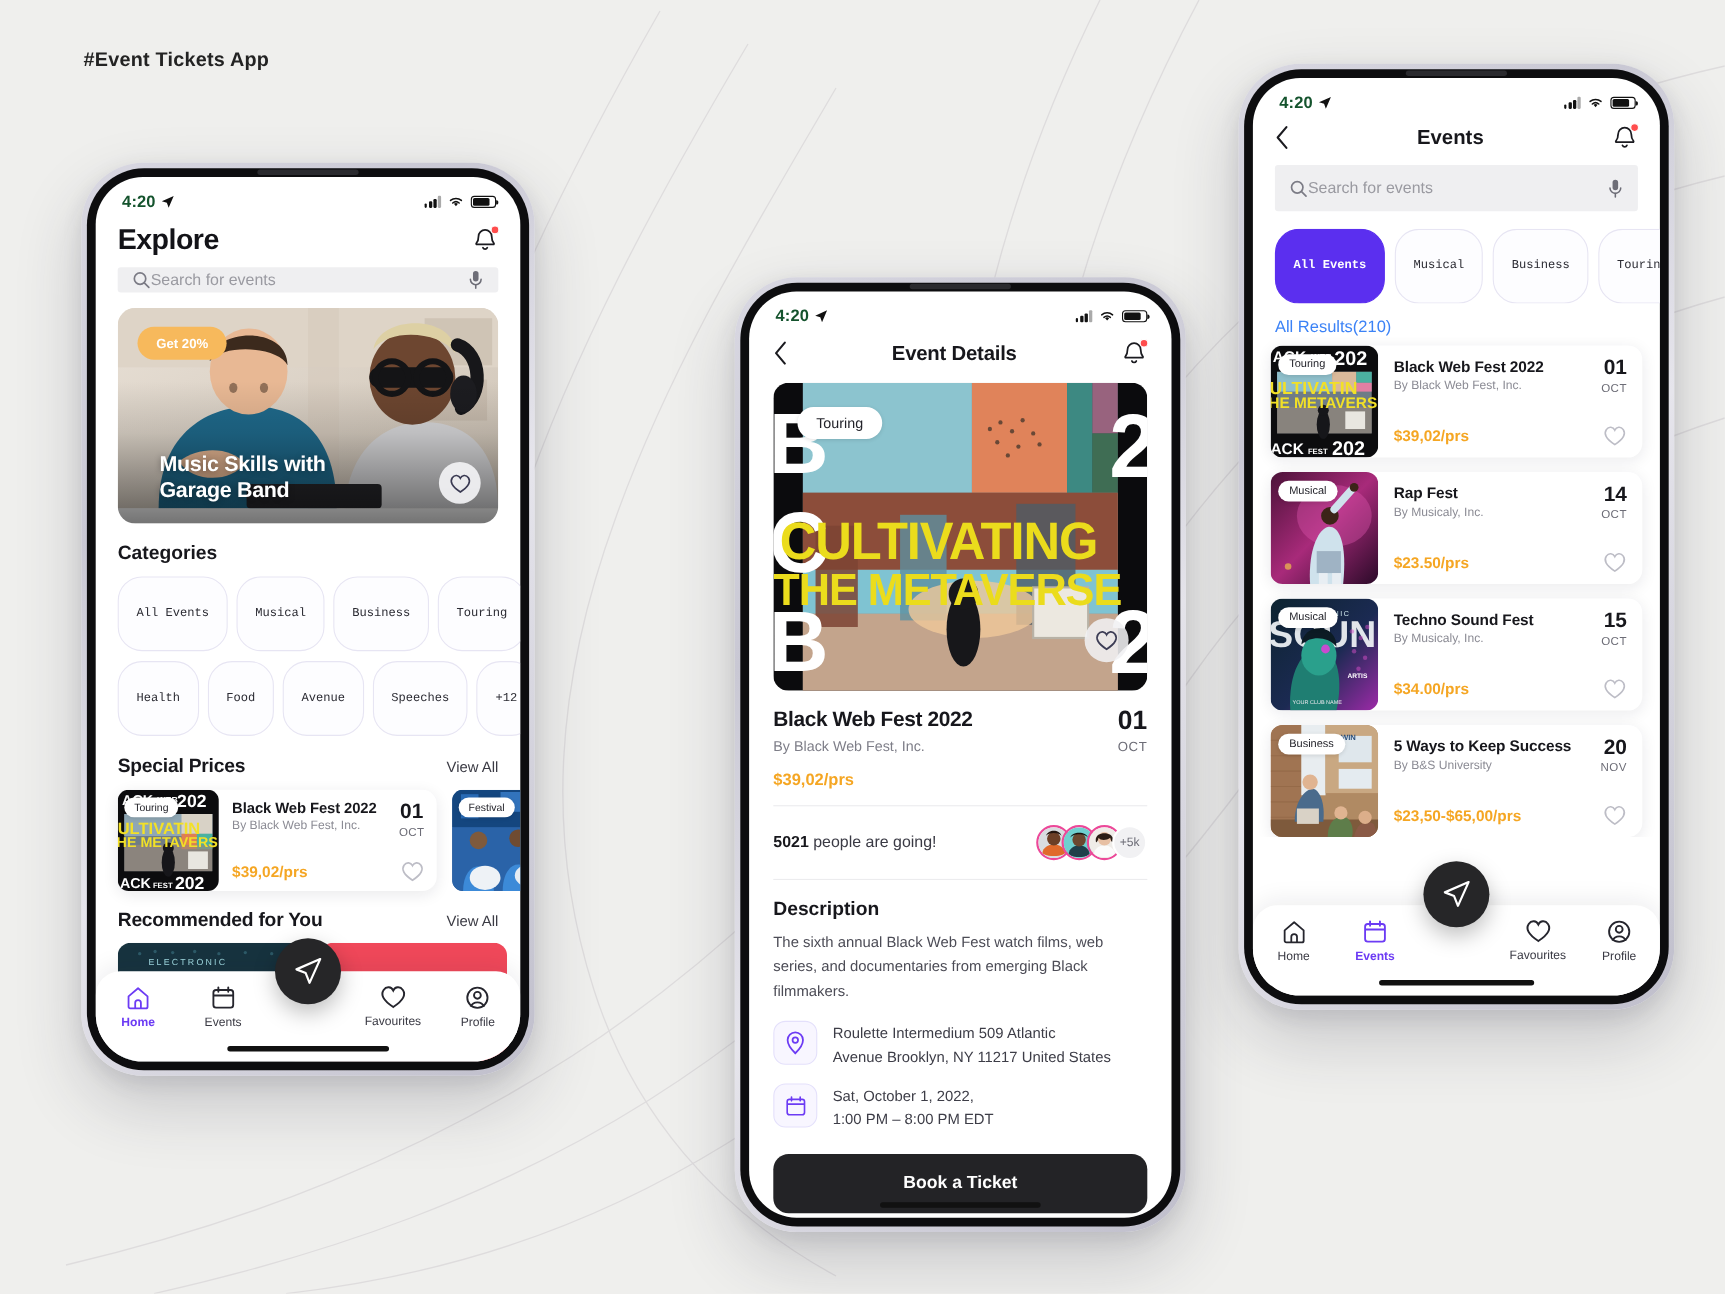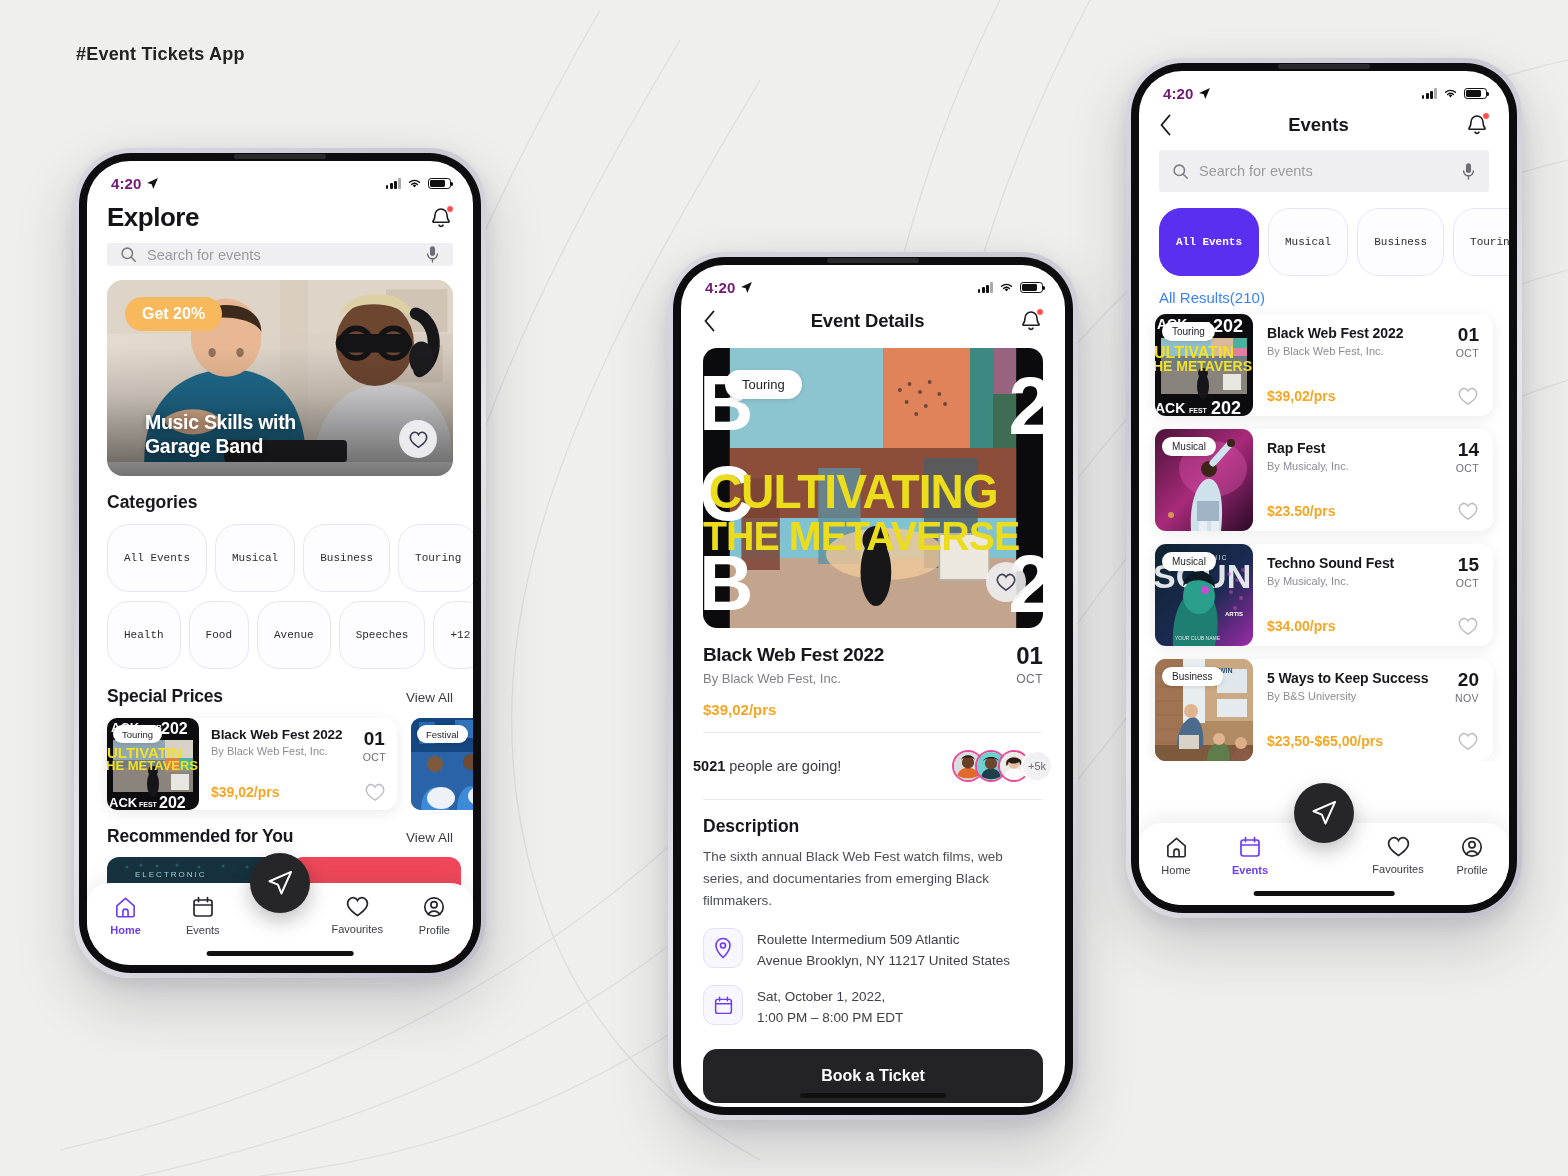--- a/index.html
+++ b/index.html
@@ -37,21 +37,21 @@
   .home-ind {
     position: absolute; bottom: 9px; left: 50%; transform: translateX(-50%);
     width: 38%; height: 5px; background: #111; border-radius: 3px; z-index: 12;
   }
 
   
   .status {
     display: flex; align-items: center; justify-content: space-between;
     padding: 14px 22px 4px 24px; flex: none;
   }
-  .status .time { font-size: 15px; font-weight: 700; color: #701a75; letter-spacing: .1px;
+  .status .time { font-size: 15px; font-weight: 700; color: #14532d; letter-spacing: .1px;
                   display: flex; align-items: center; gap: 5px; }
   .status .right { display: flex; align-items: center; gap: 6px; }
   .bars { display: flex; align-items: flex-end; gap: 1.6px; height: 11px; }
   .bars i { display: block; width: 2.6px; background: #111; border-radius: 1px; }
   .bars i:nth-child(1){height:4px}.bars i:nth-child(2){height:6px}
   .bars i:nth-child(3){height:8.5px}.bars i:nth-child(4){height:11px;background:#aaa}
   .batt { width: 23px; height: 11.5px; border: 1.4px solid #111; border-radius: 3.2px;
           position: relative; padding: 1.3px; }
   .batt span { display: block; height: 100%; width: 78%; background: #111; border-radius: 1.4px; }
   .batt::after { content:""; position:absolute; right:-3.2px; top:3.4px; width:2px; height:4px;
@@ -59,21 +59,21 @@
 
   
   .row { display: flex; align-items: center; }
   .sb { justify-content: space-between; }
   .bell { position: relative; width: 24px; height: 26px; }
   .bell .dot { position: absolute; right: -1px; top: 0px; width: 8px; height: 8px;
                background: #ff4d4d; border-radius: 50%; border: 1.5px solid #fff; }
 
   .searchbar {
     background: #efeff1; border-radius: 3px; height: 42px;
-    display: flex; align-items: center; gap: 10px; padding: 0 13px;
+    display: flex; align-items: center; padding: 0 13px;
   }
   .searchbar .ph { font-size: 14.5px; color: #9a9aa1; flex: 1; }
 
   .chip {
     border: 1.3px solid #e7e5f3; background: #fdfdff; color: #2b2b33;
     border-radius: 22px; font-size: 11px; padding: 27px 16px; white-space: nowrap; font-family: Liberation Mono, monospace;
   }
   .chip.active { background: #5b2fef; border-color: #5b2fef; color: #fff; font-weight: 600; }
 
   .sect-title { font-size: 17.5px; font-weight: 700; color: #17171c; letter-spacing: -.2px; }
@@ -96,21 +96,21 @@
   .p1-head h1 { font-size: 26px; font-weight: 800; color: #131318; letter-spacing: -.5px; }
   .hero {
     margin-top: 14px; height: 196px; border-radius: 16px; overflow: hidden; position: relative;
     flex: none;
   }
   .hero-img { position: absolute; inset: 0; }
   .hero-grad { position:absolute; inset:0;
     background: linear-gradient(to top, rgba(0,0,0,.55) 0%, rgba(0,0,0,.12) 42%, rgba(0,0,0,0) 66%); }
   .hero .get {
     position: absolute; left: 18px; top: 17px; background: #f7b95c; color: #fff;
-    font-size: 16px; font-weight: 600; border-radius: 20px; padding: 8px 17px;
+    font-size: 12px; font-weight: 600; border-radius: 20px; padding: 8px 17px;
   }
   .hero h2 { position: absolute; left: 18px; bottom: 18px; color: #fff;
              font-size: 19.5px; font-weight: 800; line-height: 1.2; letter-spacing:-.3px;
              text-shadow: 0 1px 6px rgba(0,0,0,.35); margin-left: 20px; }
   .hero .fav {
     position: absolute; right: 16px; bottom: 18px; width: 38px; height: 38px;
     background: rgba(242,242,244,.93); border-radius: 50%;
     display: flex; align-items: center; justify-content: center;
   }
   .cats { margin-top: 16px; }
@@ -160,21 +160,21 @@
   .p2-hero .fav { position: absolute; right: 17px; bottom: 26px; width: 40px; height: 40px;
                   background: rgba(240,240,242,.88); border-radius: 50%;
                   display:flex; align-items:center; justify-content:center; }
   .p2-info { padding: 16px 22px 14px; display: flex; justify-content: space-between; align-items: flex-start; }
   .p2-info h2 { font-size: 19px; font-weight: 800; color: #17171c; letter-spacing: -.35px; }
   .p2-info .by { font-size: 13px; color: #7e7e88; margin-top: 5px; }
   .p2-info .price { margin-top: 15px; font-size: 15px; }
   .p2-date .d1 { font-size: 24px; font-weight: 700; color: #17171c; line-height: 1; text-align: center; }
   .p2-date .d2 { font-size: 12px; color: #6d6d77; text-align: center; margin-top: 4px; letter-spacing: .5px; }
   .divider { height: 1px; background: #ececee; margin: 0 22px; }
-  .going { padding: 17px 12px; display: flex; align-items: center; justify-content: space-between; }
+  .going { padding: 17px 22px; display: flex; align-items: center; justify-content: space-between; }
   .going .txt { font-size: 14.5px; color: #3a3a44; }
   .going .txt b { color: #17171c; font-weight: 700; }
   .avs { display: flex; align-items: center; }
   .av { width: 32px; height: 32px; border-radius: 50%; border: 2px solid #ec4899; margin-left: -9px; overflow: hidden; }
   .av:first-child { margin-left: 0; }
   .av.more { background: #f1f1f3; color: #6c6c76; font-size: 11px;
              display: flex; align-items: center; justify-content: center; border-color:#fff; }
   .desc { padding: 16px 22px 0; }
   .desc h3 { font-size: 17.5px; font-weight: 700; color: #17171c; }
   .desc p { font-size: 13.5px; color: #4c4c56; line-height: 1.62; margin-top: 9px; }

